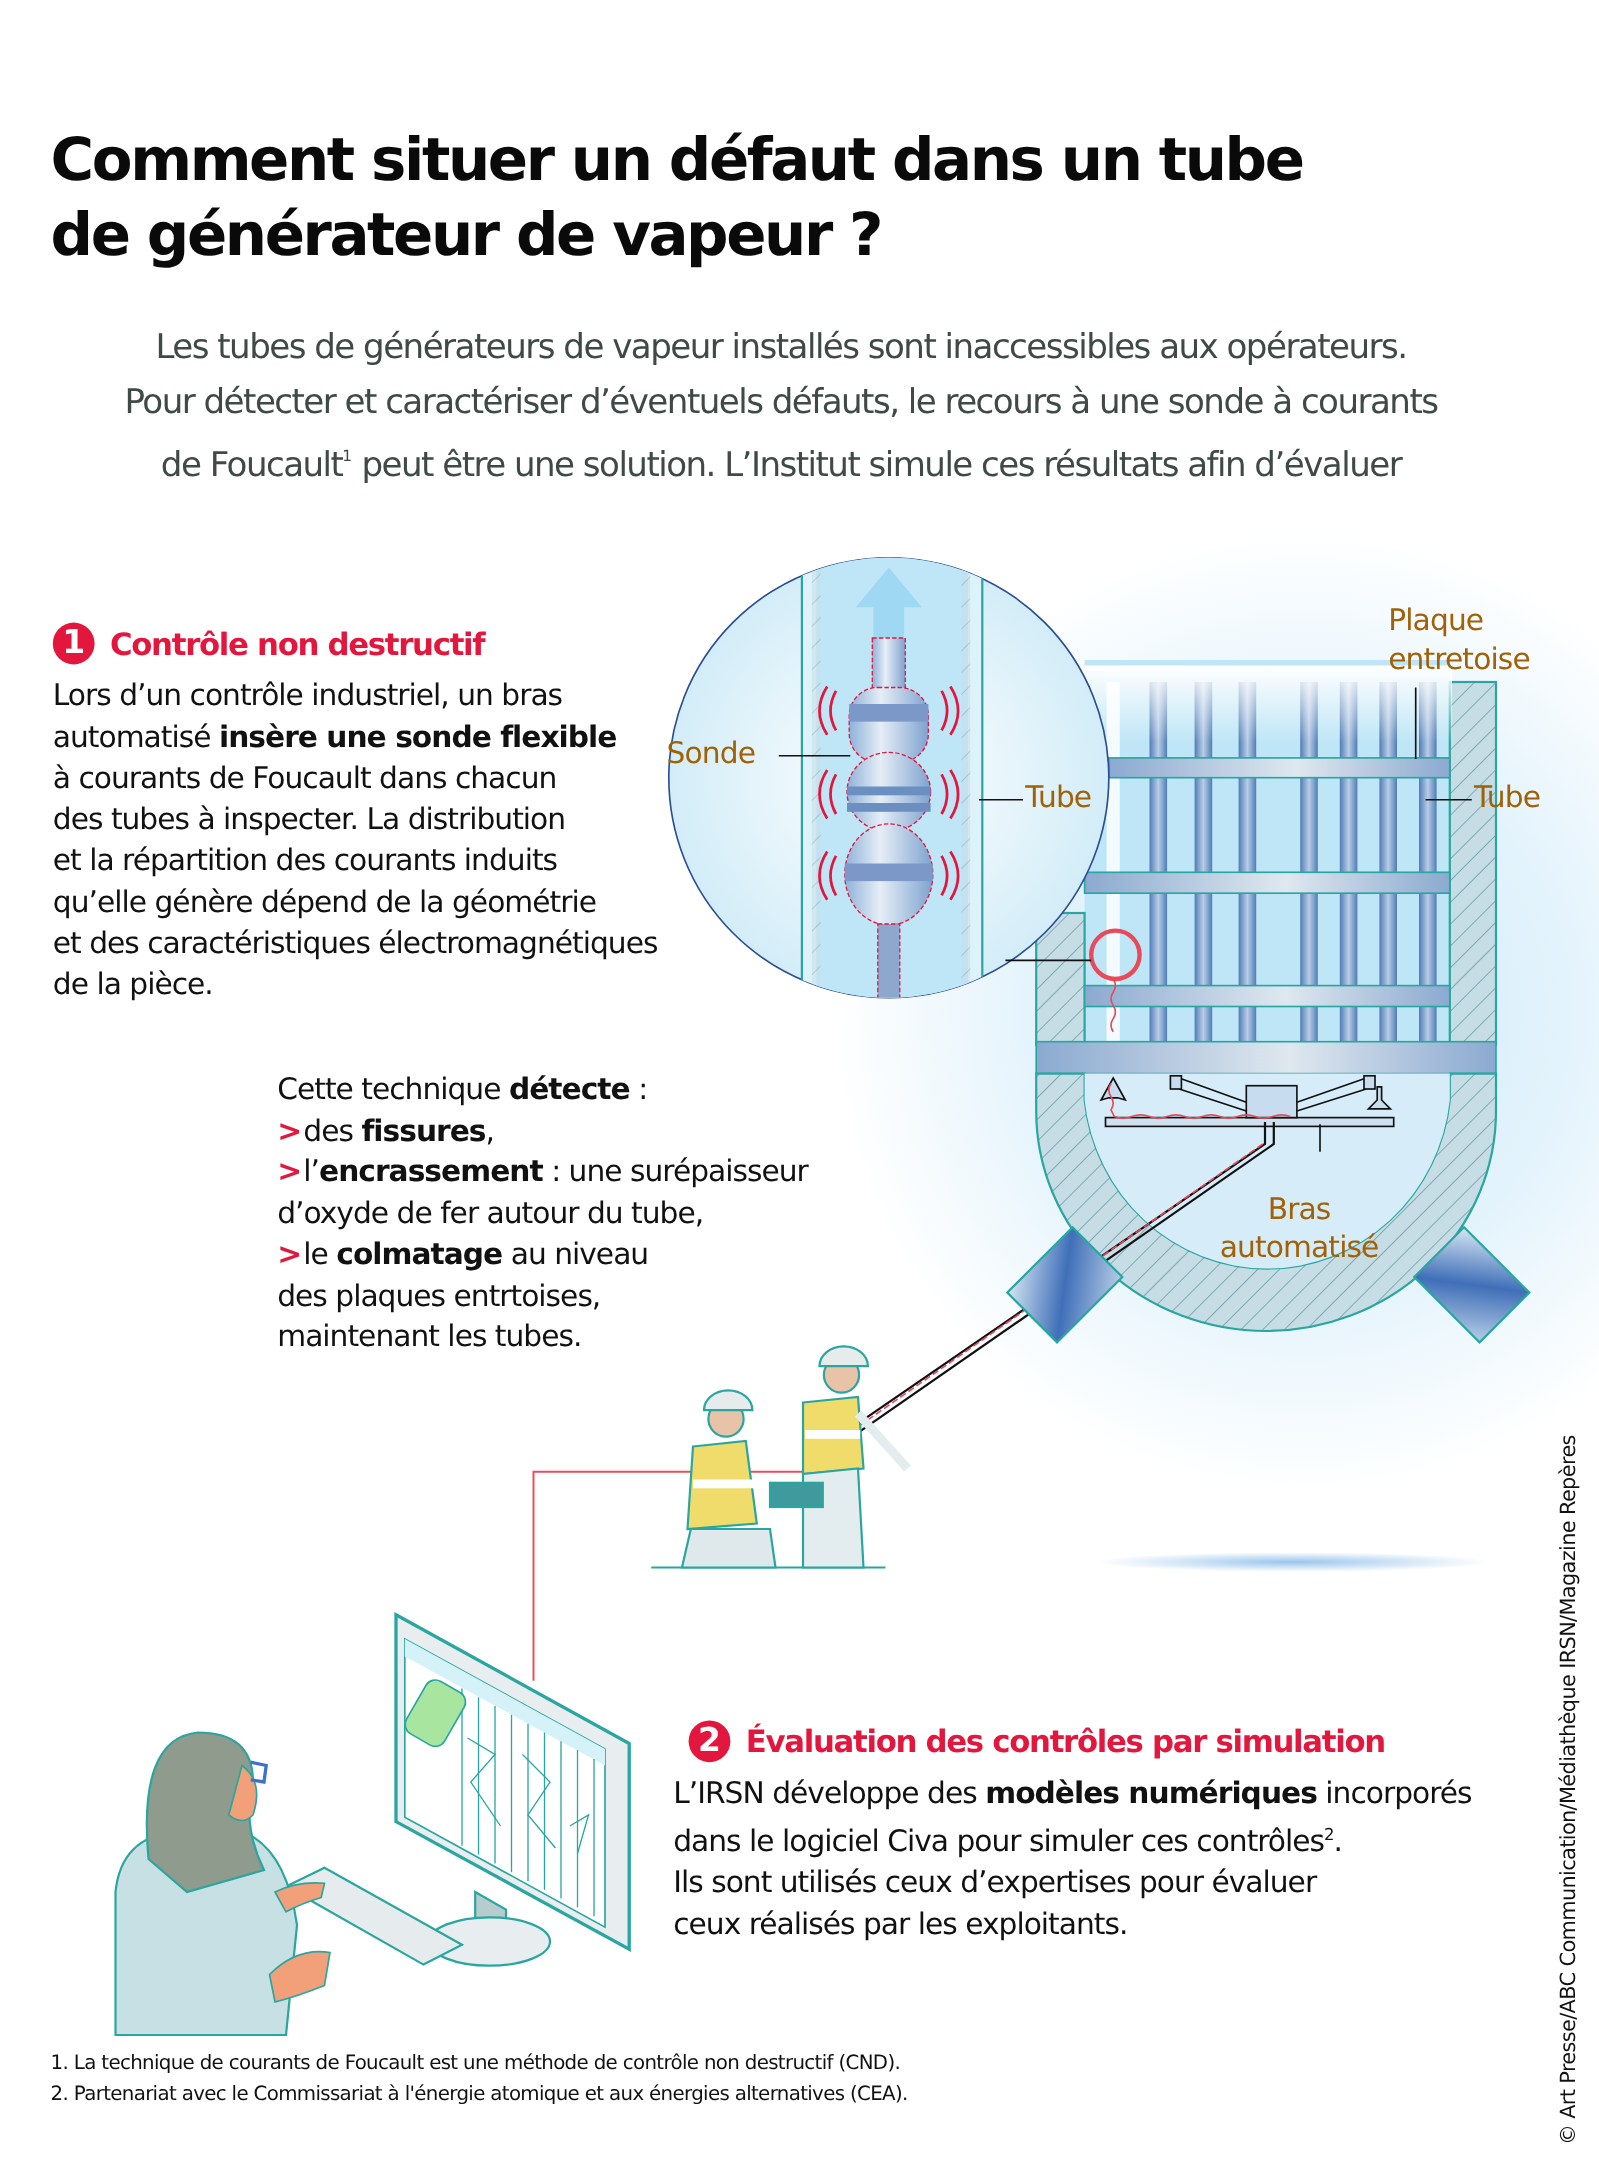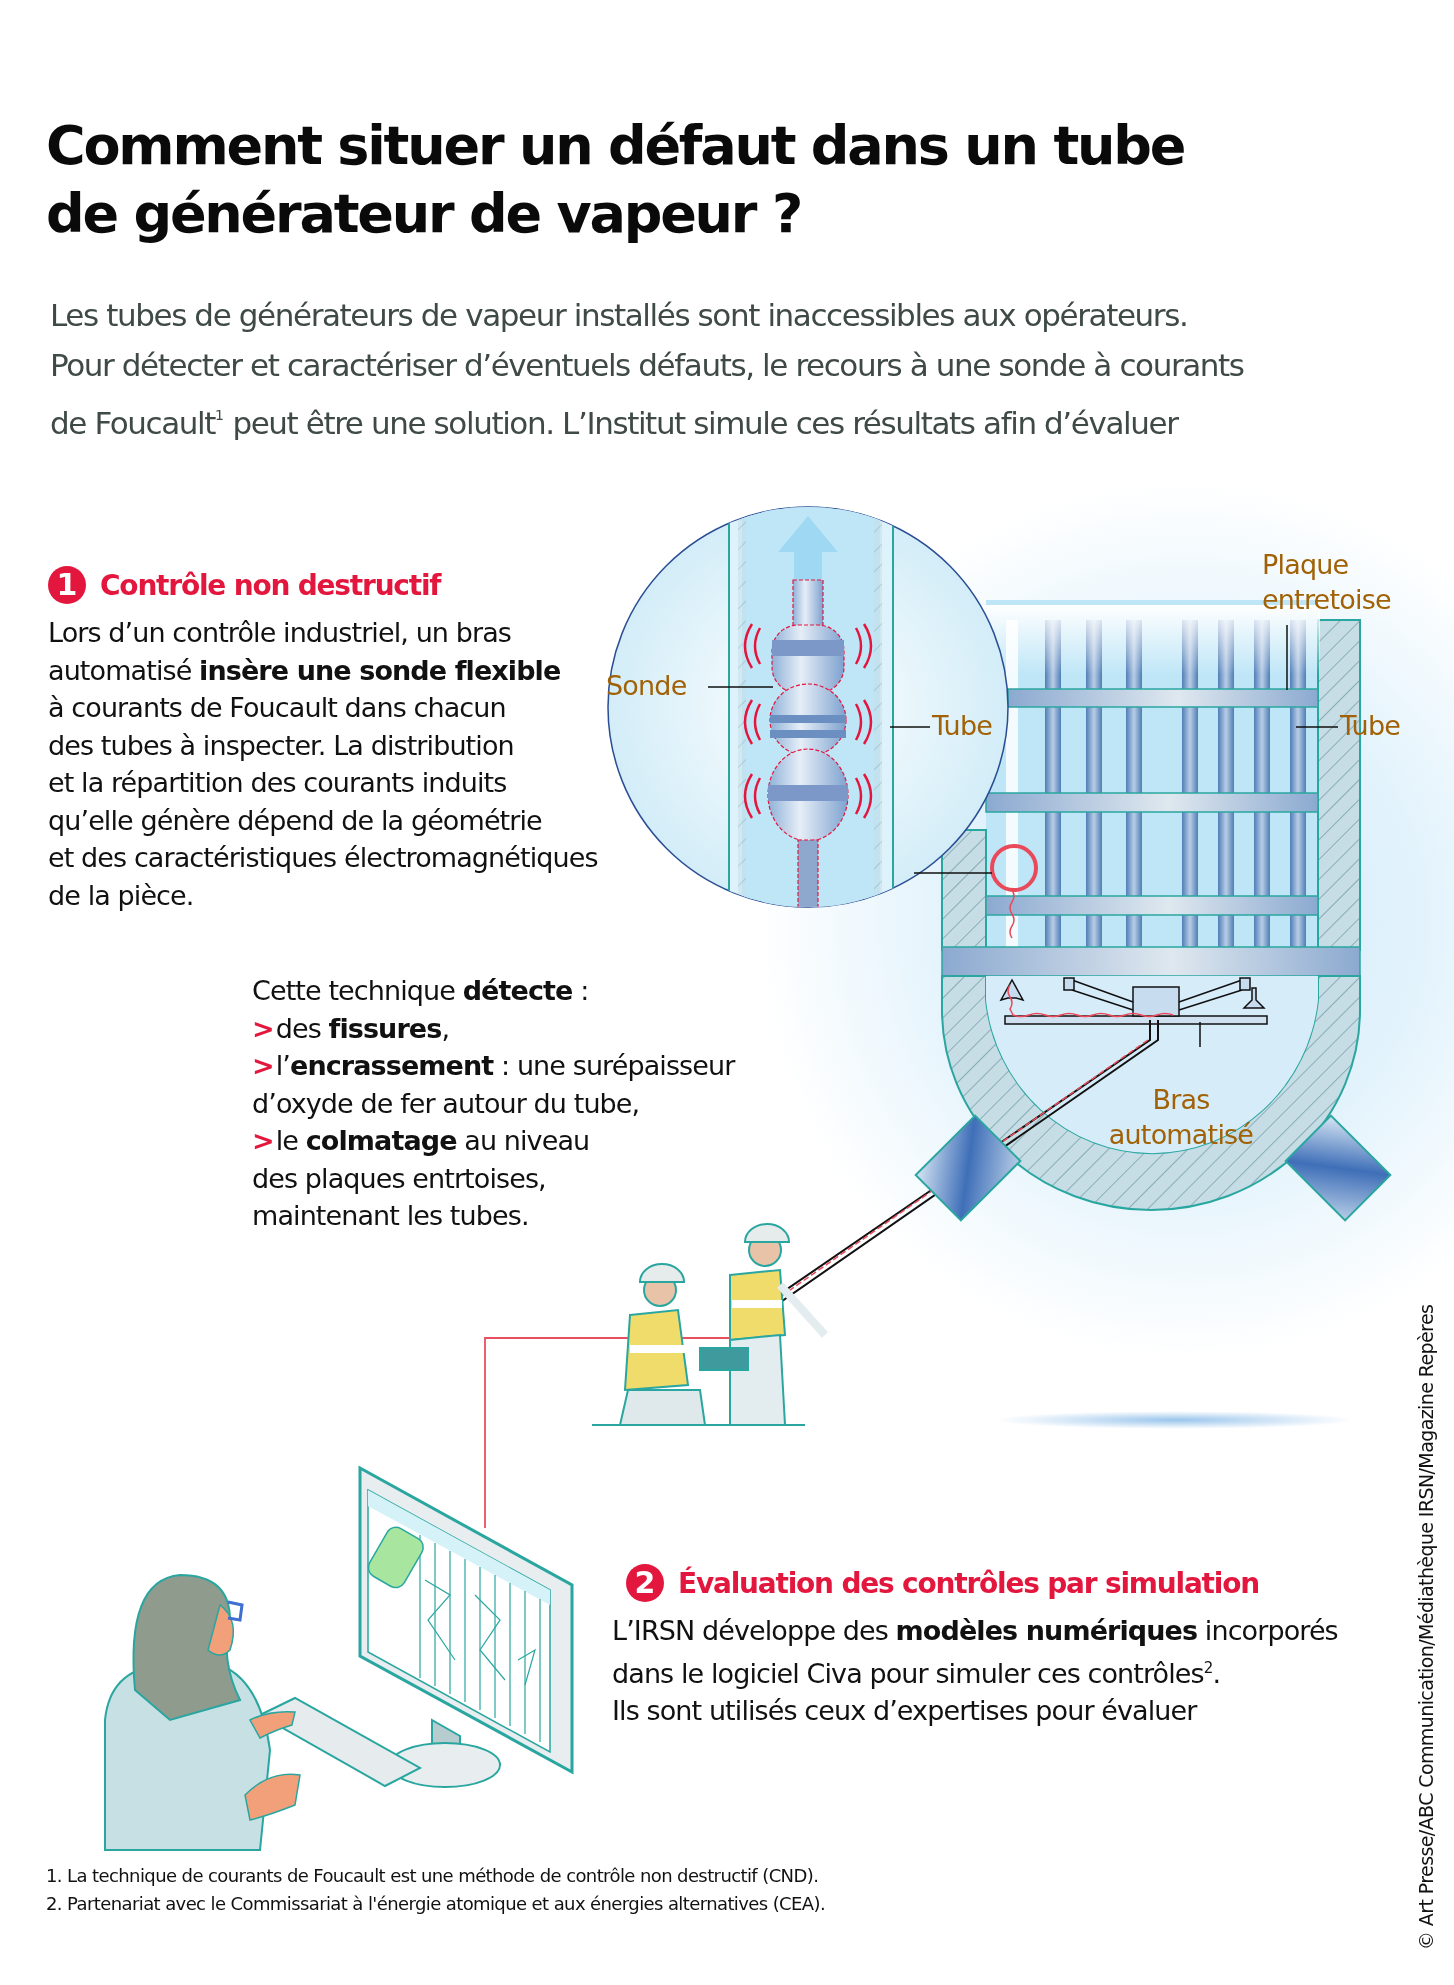--- a/index.html
+++ b/index.html
@@ -19,21 +19,21 @@
     font-family: "DejaVu Sans", sans-serif; font-weight: bold;
     font-size: 54px; line-height: 68px; letter-spacing: -2.2px; color: #0a0a0a;
     margin: 0;
   }
   .title span { display: block; }
   .intro {
     left: 50px; top: 290px; width: 1320px;
     font-family: "DejaVu Sans", sans-serif;
     font-size: 31px; line-height: 50px; letter-spacing: -1.4px; color: #3f4a47;
   }
-  .intro span.line { display: block; }
+  .intro span.line { display: block; text-align: center; }
   .intro sup { font-size: 14px; vertical-align: 14px; letter-spacing: 0; }
   .sec-head { display: flex; align-items: center; }
   .badge {
     width: 38px; height: 38px; border-radius: 50%; background: #e3173e; color: #fff;
     font-family: "DejaVu Sans", sans-serif; font-weight: bold; font-size: 30px;
     display: flex; align-items: center; justify-content: center; line-height: 1;
   }
   .sec-title {
     margin-left: 14px; color: #e3173e; font-family: "DejaVu Sans", sans-serif;
     font-weight: bold; font-size: 28px; letter-spacing: -1.2px;
@@ -318,20 +318,21 @@
 </div>
 
 <div class="abs sec-head" style="left:626px; top:1564px;">
   <div class="badge">2</div>
   <div class="sec-title">Évaluation des contrôles par simulation</div>
 </div>
 <div class="abs body-text" style="left:612px; top:1612px;">
   <span class="line"><span>L’IRSN développe des </span><b>modèles numériques</b><span> incorporés</span></span>
   <span class="line"><span>dans le logiciel Civa pour simuler ces contrôles</span><sup style="font-size:15px;">2</sup><span>.</span></span>
   <span class="line">Ils sont utilisés ceux d’expertises pour évaluer</span>
+  <span class="line">ceux réalisés par les exploitants.</span>
 </div>
 
 <div class="abs footnotes">
   <span>1. La technique de courants de Foucault est une méthode de contrôle non destructif (CND).</span>
   <span>2. Partenariat avec le Commissariat à l'énergie atomique et aux énergies alternatives (CEA).</span>
 </div>
 
 <div class="abs credit">© Art Presse/ABC Communication/Médiathèque IRSN/Magazine Repères</div>
 
 </body></html>

